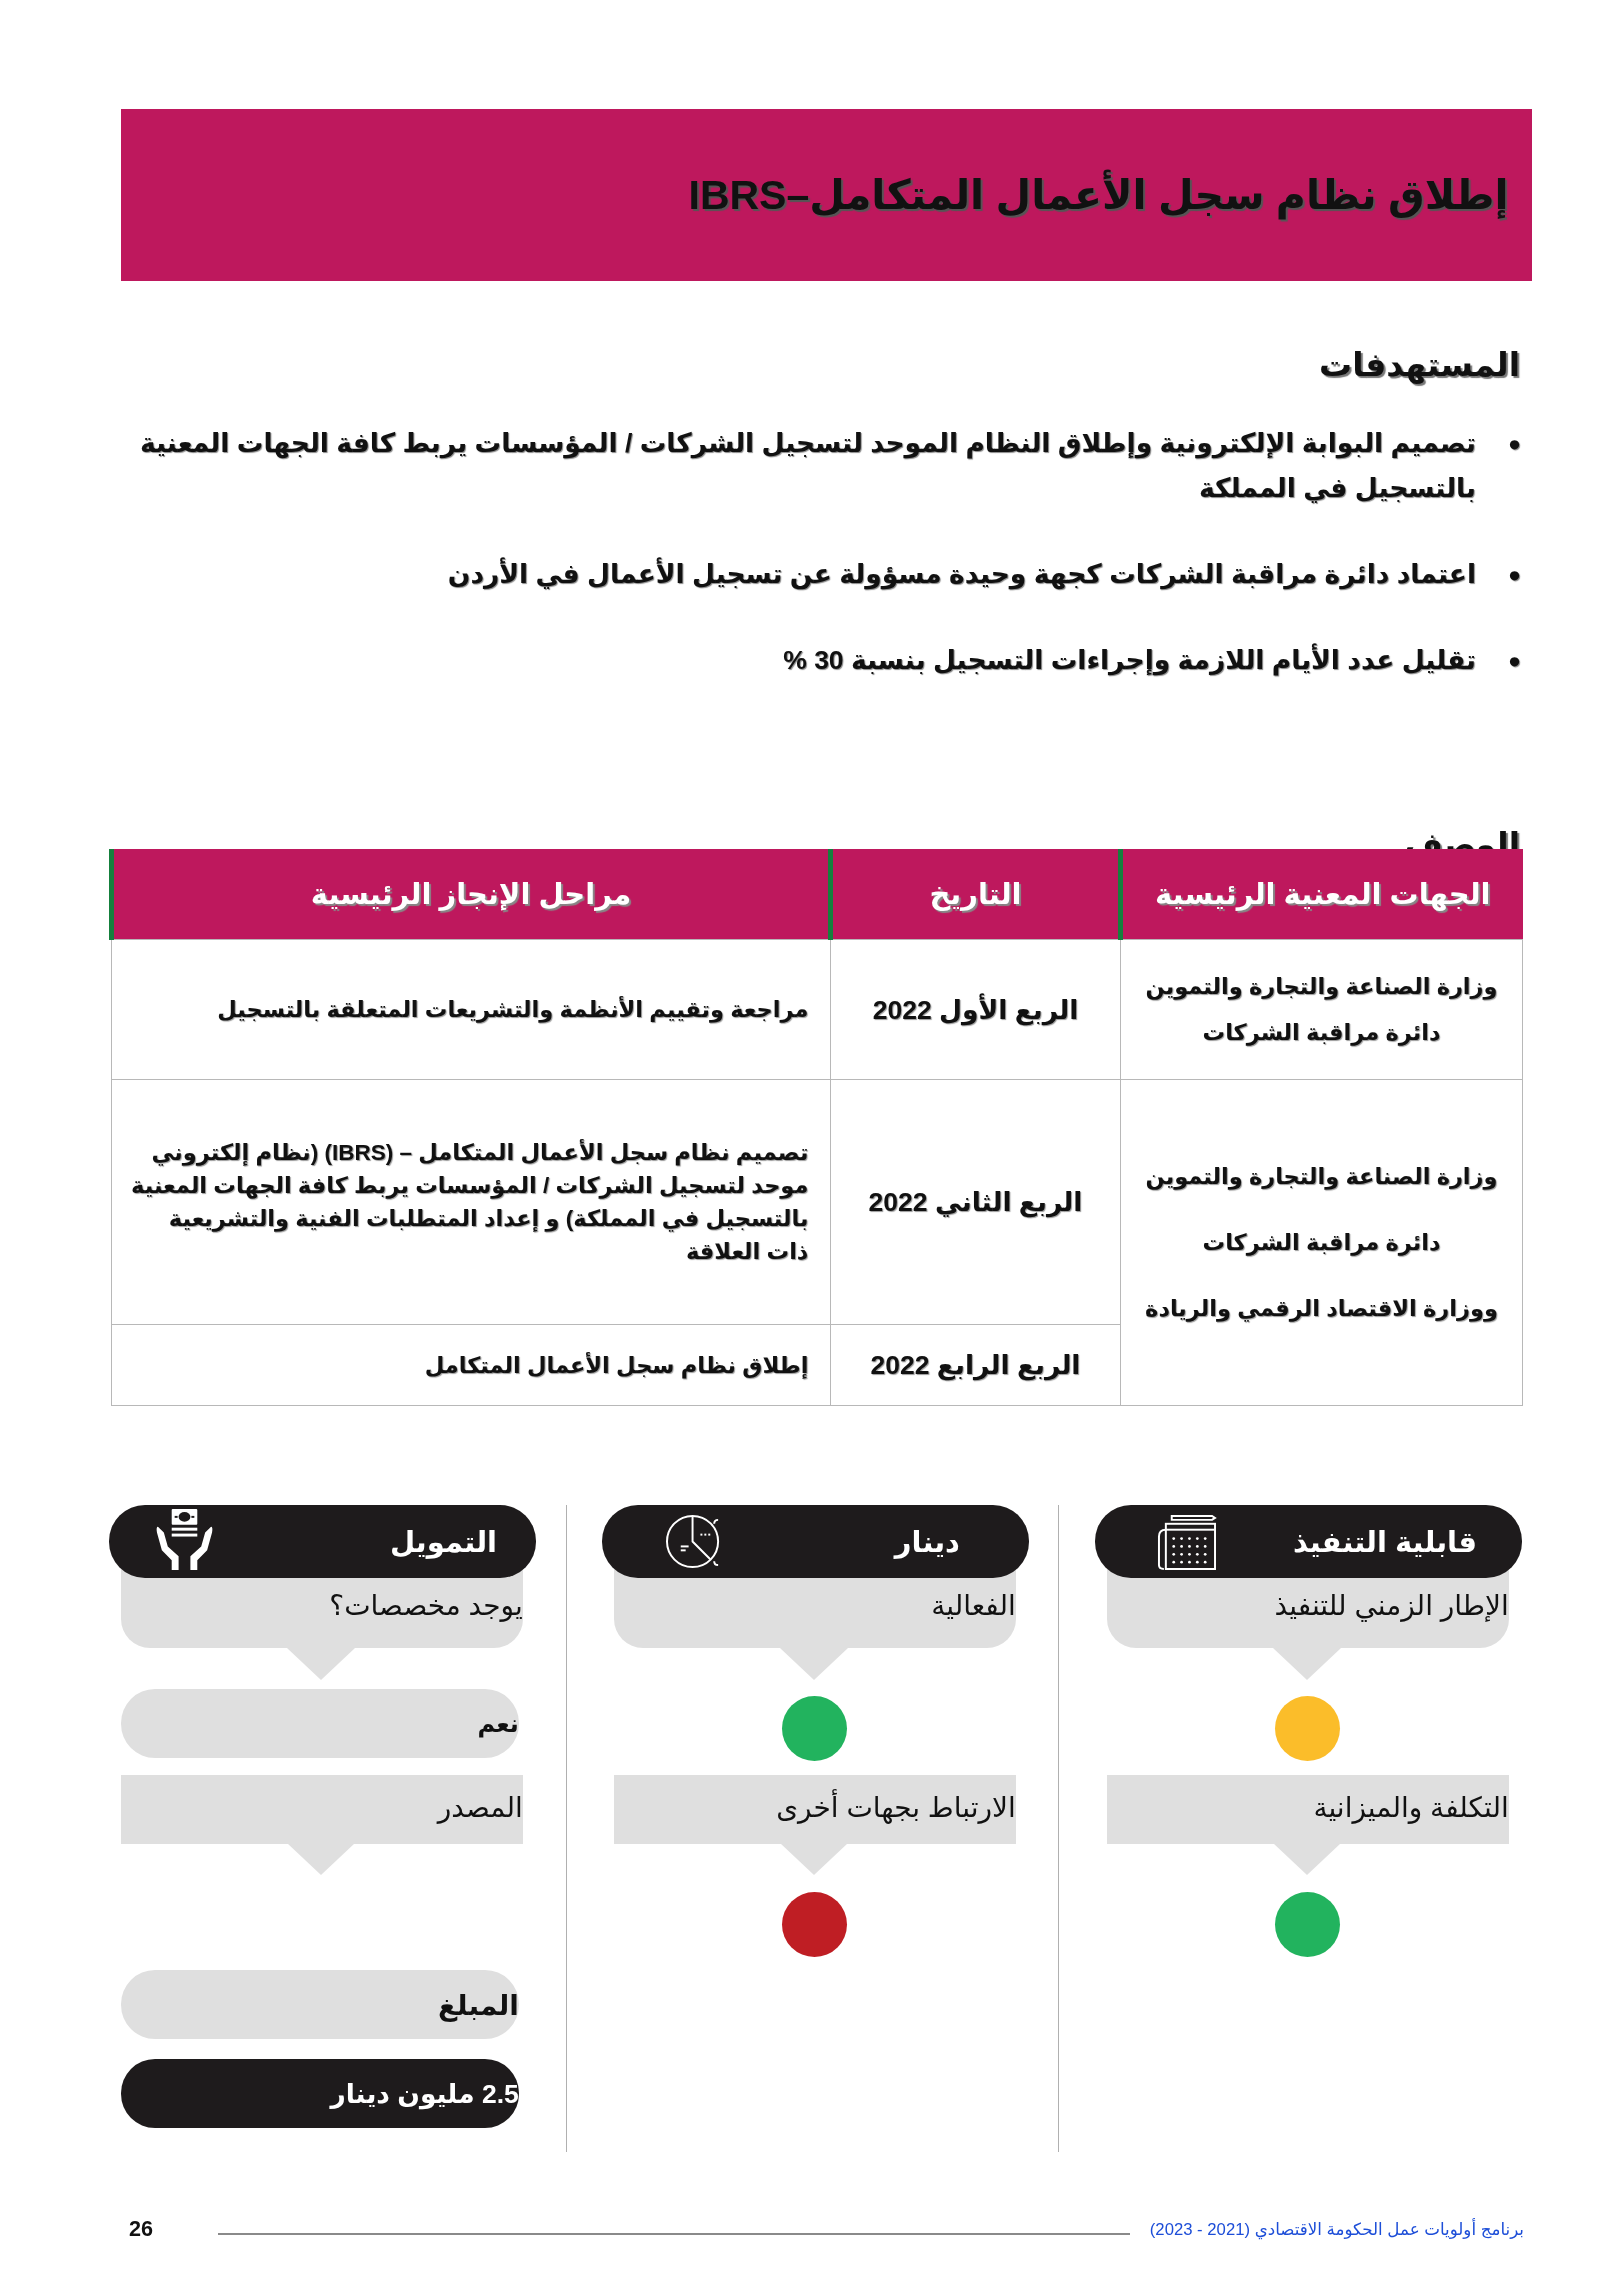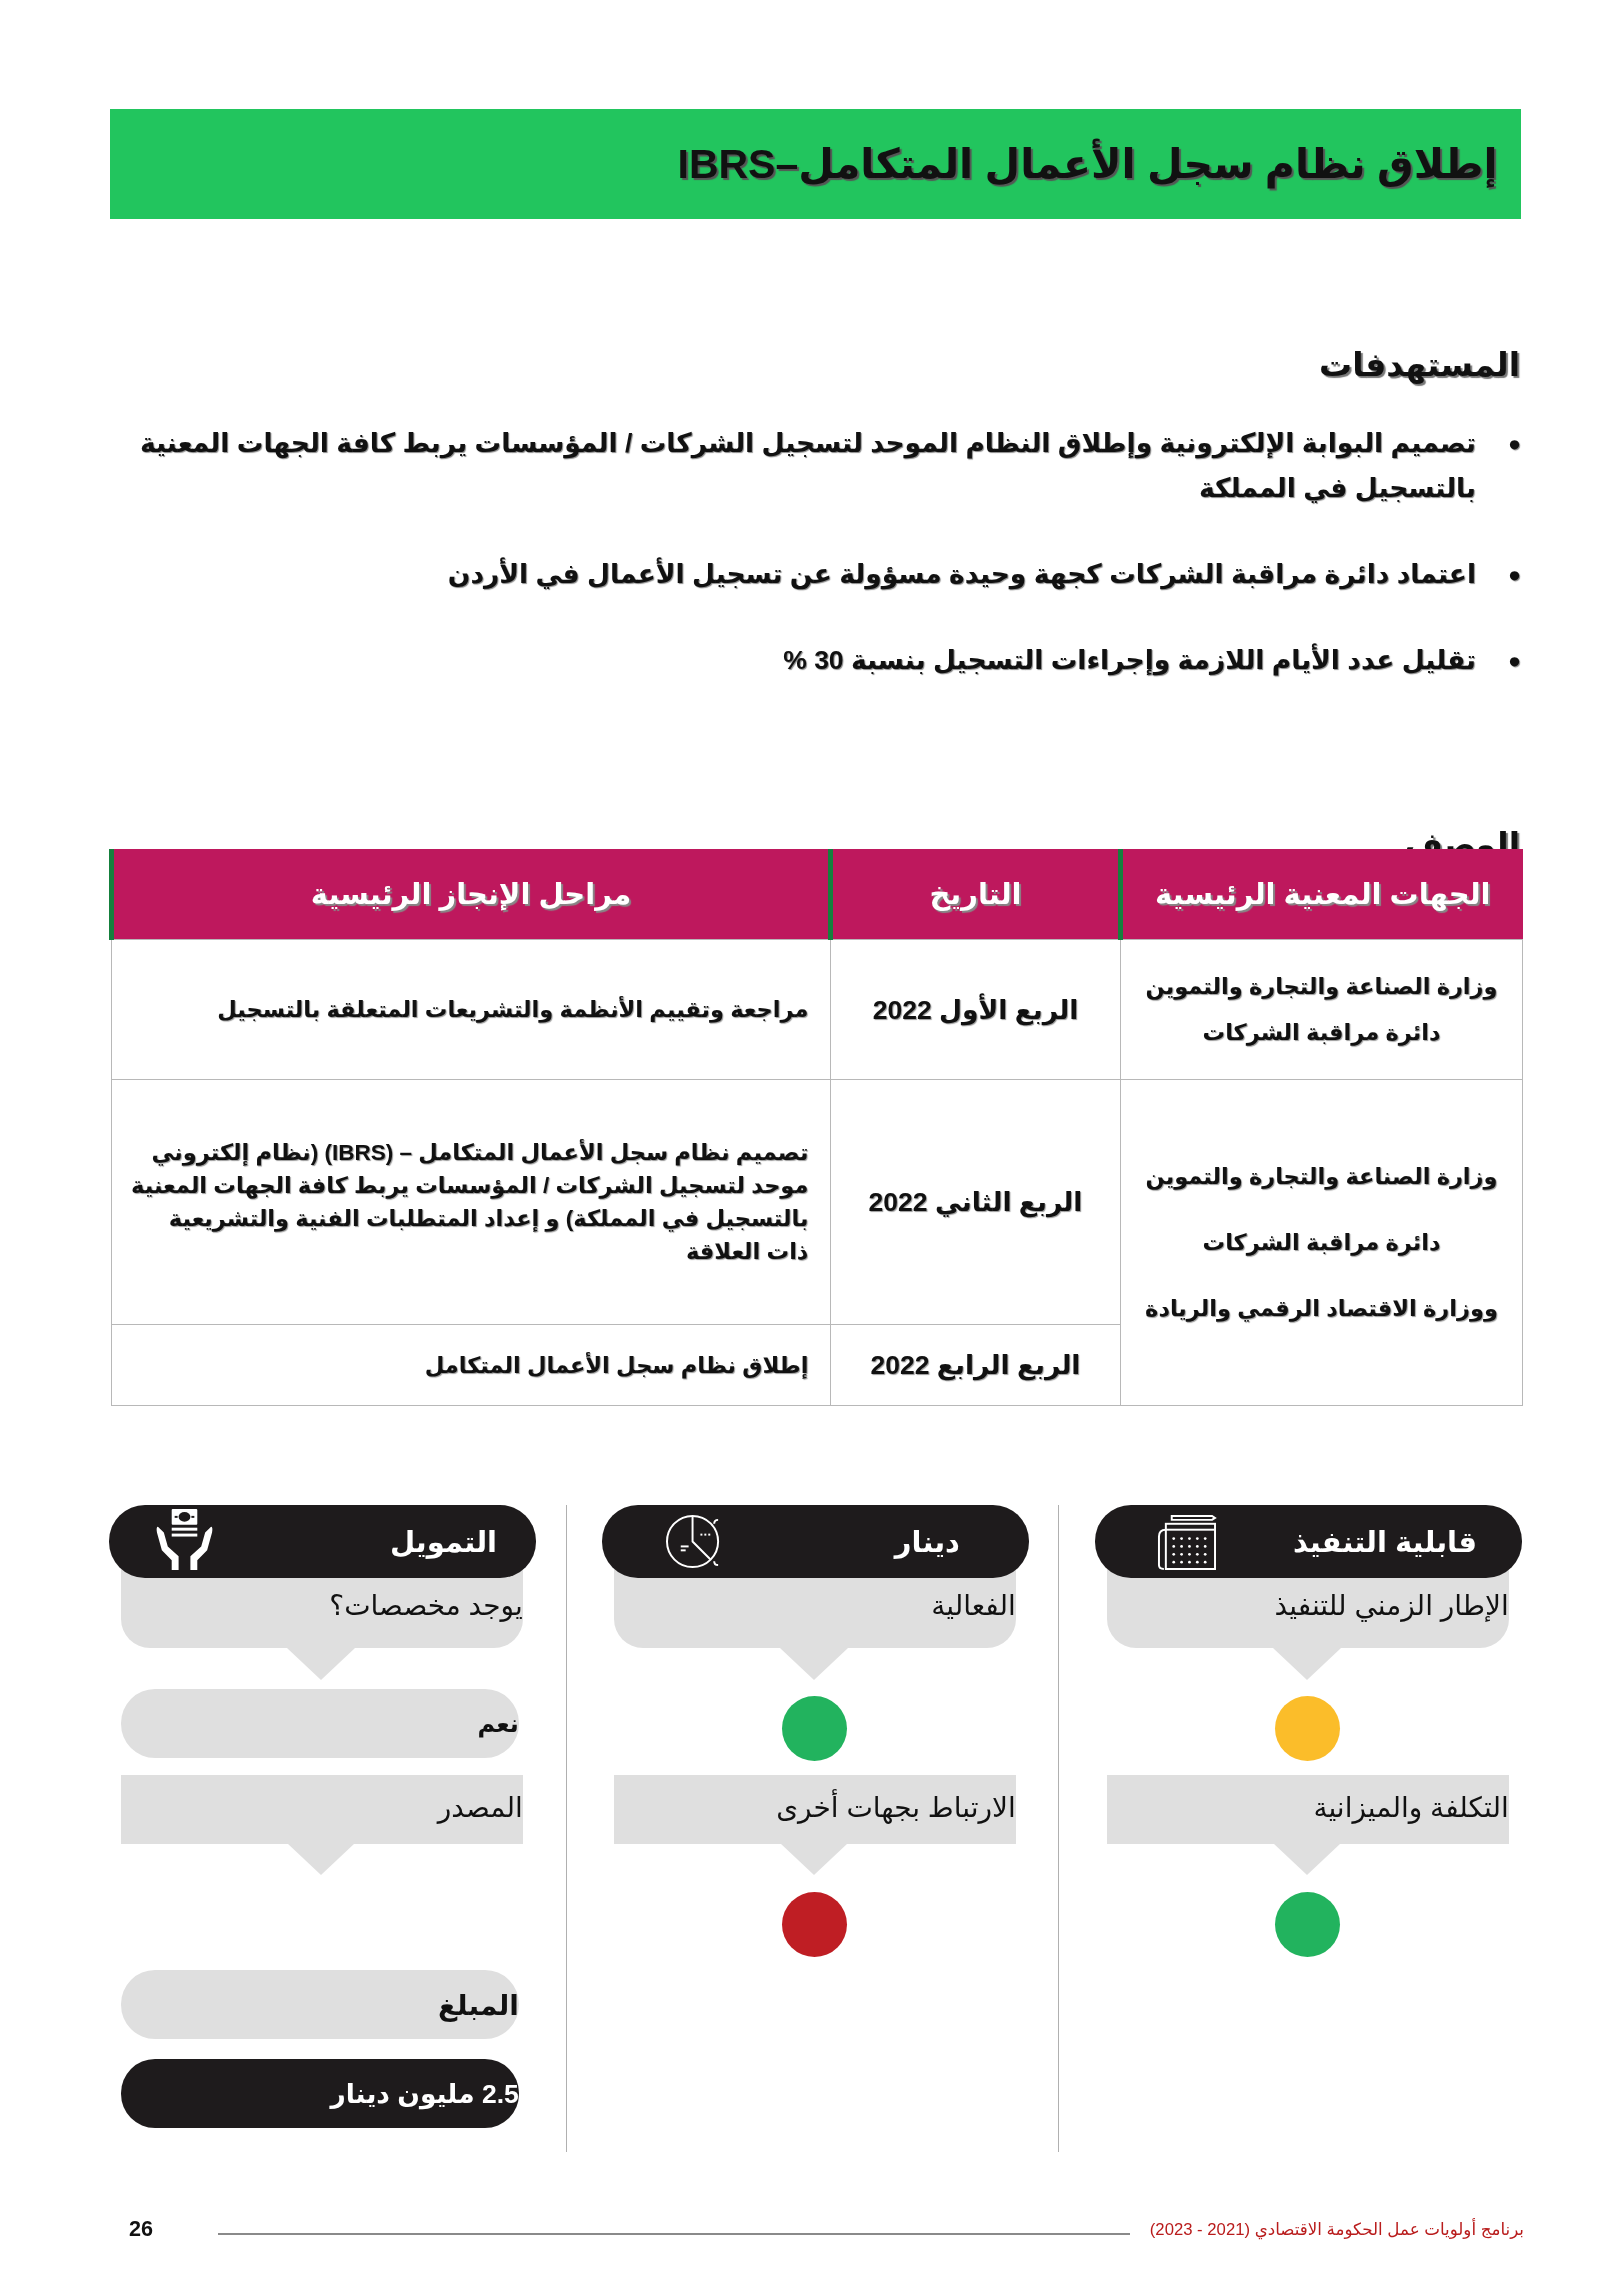--- a/index.html
+++ b/index.html
@@ -4,22 +4,22 @@
 <style>
   html, body { margin: 0; padding: 0; background: #ffffff; }
   body {
     width: 1621px; height: 2293px; position: relative; overflow: hidden;
     font-family: "Liberation Sans", "DejaVu Sans", sans-serif; color: #111;
   }
   .abs { position: absolute; }
 
   
   #title-banner {
-    left: 110px; top: 109px; width: 1411px; height: 110px;
-    background: #22c55e;
+    left: 121px; top: 109px; width: 1411px; height: 172px;
+    background: #be185d;
   }
   #title-text {
     position: absolute; right: 23.5px; top: 50%; transform: translateY(-50%);
     font-weight: bold; font-size: 41px; direction: rtl; white-space: nowrap;
     text-shadow: 2px 2px 1px #555;
   }
 
   .section-heading {
     position: absolute; right: 101px; font-weight: bold; font-size: 33px;
     direction: rtl; text-shadow: 2px 2px 1px #777;
@@ -87,21 +87,21 @@
     position: absolute; left: 11.8px; width: 398px; height: 69px; background: #dfdfdf; border-radius: 34px;
   }
   .pill span { top: 50%; transform: translateY(-50%); font-size: 24px; font-weight: bold; }
   .pill.dark { background: #1e1b1c; color: #fff; }
 
   .vdivider { position: absolute; top: 1505px; width: 1px; height: 647px; background: #b0b0b0; }
 
   
   #footer-page { left: 129px; top: 2216px; font-size: 21.6px; font-weight: bold; }
   #footer-line { left: 218px; top: 2233px; width: 912px; height: 2px; background: #8a8a8a; }
-  #footer-text { right: 97px; top: 2219px; font-size: 16.7px; color: #b91c1c; direction: rtl; white-space: nowrap; }
+  #footer-text { right: 97px; top: 2219px; font-size: 16.7px; color: #1d4ed8; direction: rtl; white-space: nowrap; }
 </style>
 </head>
 <body>
 
 <div id="title-banner" class="abs">
   <div id="title-text">إطلاق نظام سجل الأعمال المتكامل–IBRS</div>
 </div>
 
 <div class="section-heading" style="top:345px;">المستهدفات</div>
 <ul id="objectives">

